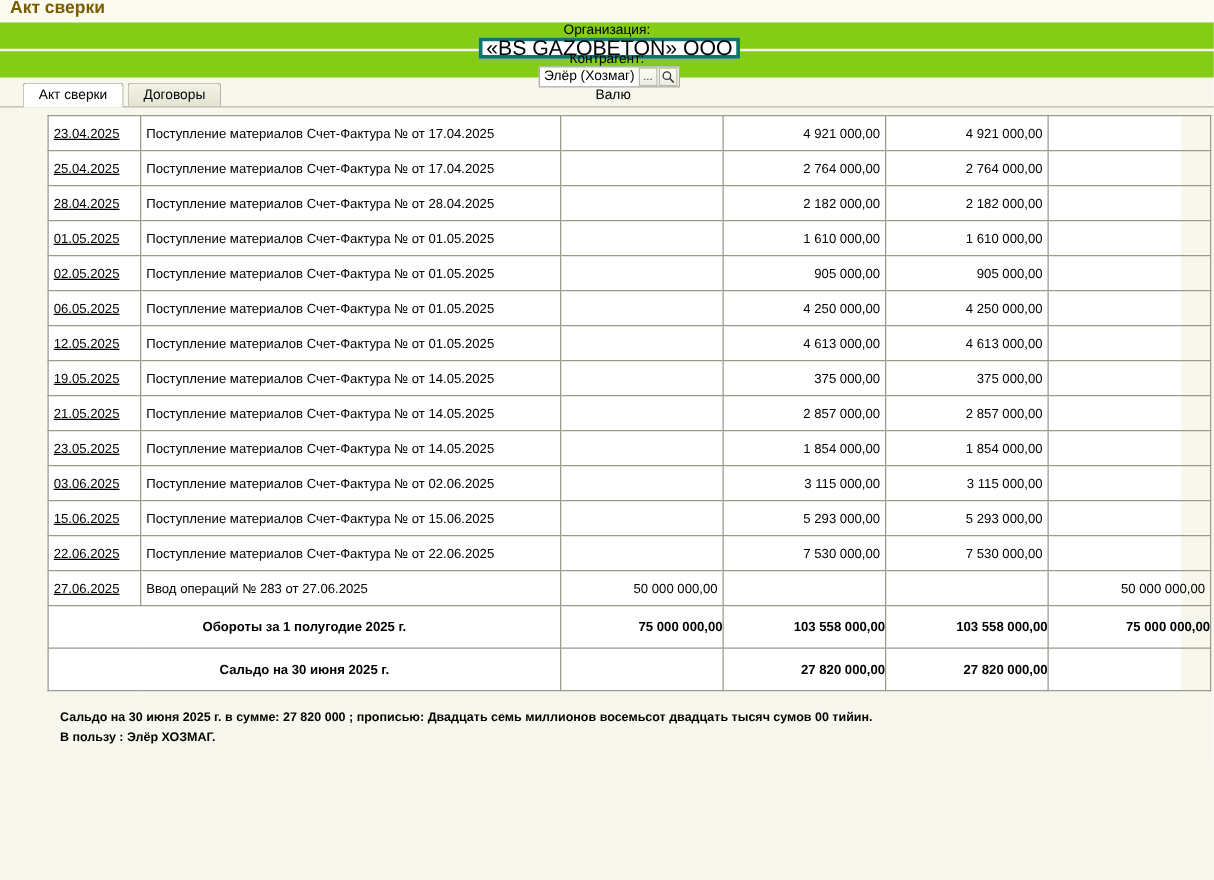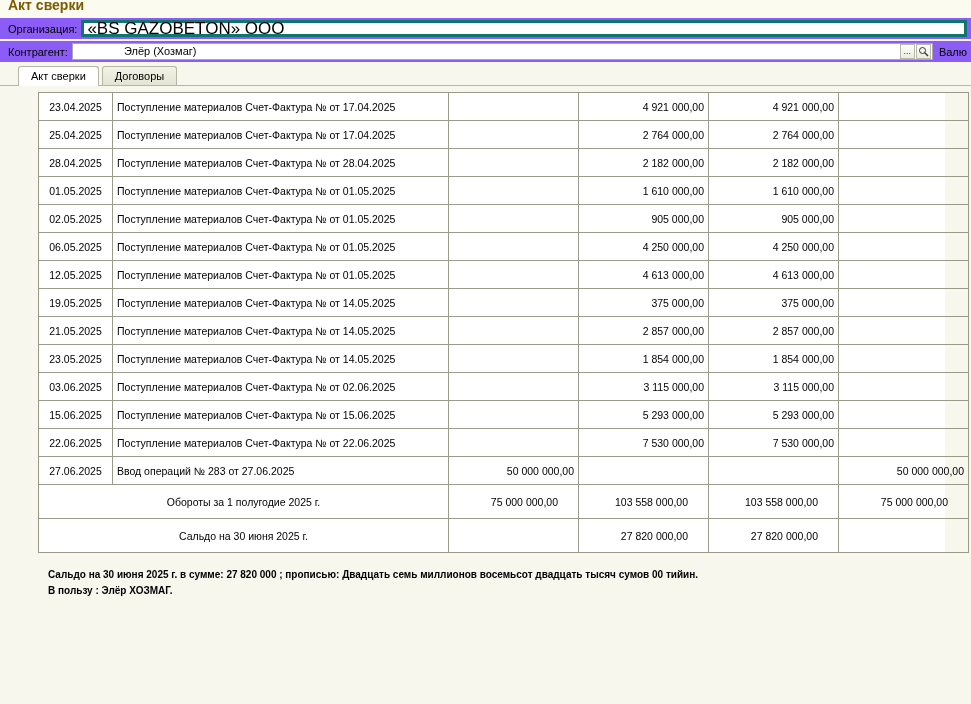--- a/index.html
+++ b/index.html
@@ -35,21 +35,22 @@
     display: block;
     position: relative;
     top: -3px;
   }
   .form-row {
     display: flex;
     align-items: center;
     height: 21px;
     padding: 0 4px 0 8px;
     box-sizing: border-box;
-    background: #8b5cf6;
+    background: #84cc16;
+    flex-direction: column;
   }
   .form-row.second {
     margin-top: 2px;
   }
   .field-label {
     font-size: 11px;
     color: #000;
     white-space: nowrap;
     margin-right: 4px;
   }
@@ -67,21 +68,20 @@
     align-items: center;
   }
   .input-with-buttons {
     flex: 1;
     display: flex;
     align-items: center;
     background: #ffffff;
     border: 1px solid #a9a9a9;
     height: 17px;
     box-sizing: border-box;
-    padding-left: 48px;
   }
   .input-with-buttons .val {
     flex: 1;
     padding: 0 3px;
     font-size: 11px;
     line-height: 15px;
     white-space: nowrap;
     overflow: hidden;
   }
   .mini-btn {
@@ -144,37 +144,37 @@
   table.recon td {
     border: 1px solid #9a9a8a;
     font-size: 10.5px;
     padding: 2px 4px;
     vertical-align: middle;
     height: 28px;
     box-sizing: border-box;
   }
   td.date {
     width: 74px;
-    text-align: center;
     white-space: nowrap;
     font-size: 10.5px;
+    text-decoration: underline;
   }
   td.doc {
     width: 336px;
   }
   td.num {
     width: 130px;
     text-align: right;
     white-space: nowrap;
   }
   tr.totals td {
-    font-weight: normal;
+    font-weight: bold;
     text-align: right;
     height: 34px;
-    padding: 1px 20px;
+    padding: 1px 0;
   }
   tr.totals td.label {
     text-align: center;
   }
   .footer-note {
     margin: 14px 0 0 48px;
     font-size: 10px;
     font-weight: bold;
     line-height: 16px;
     color: #000;

